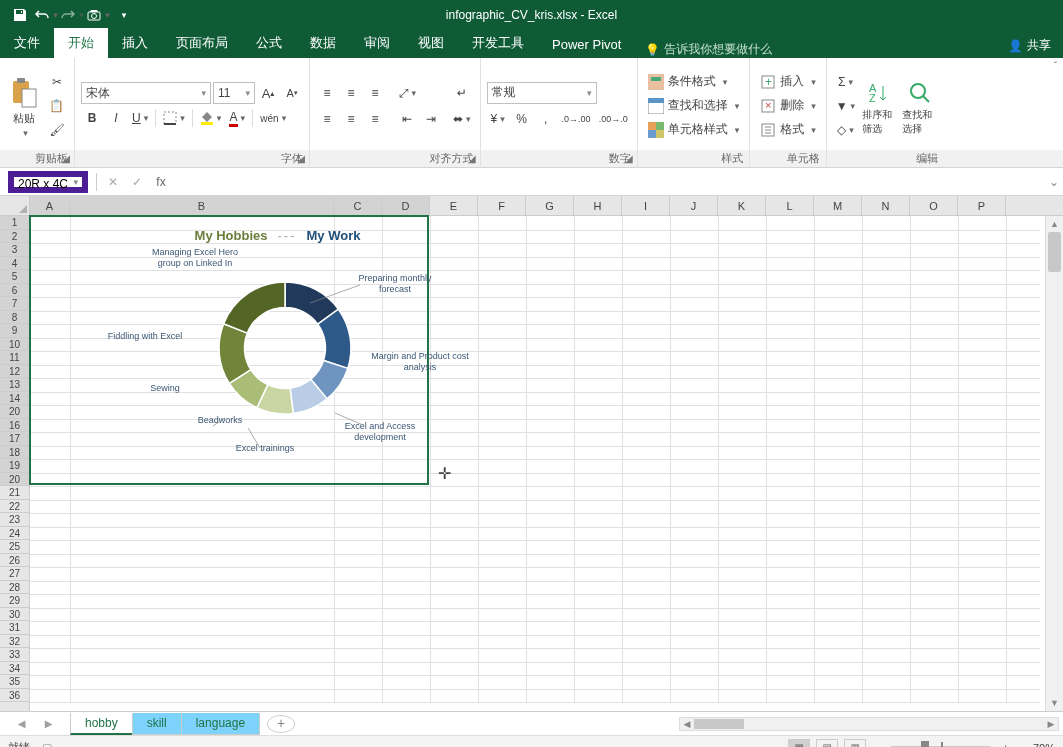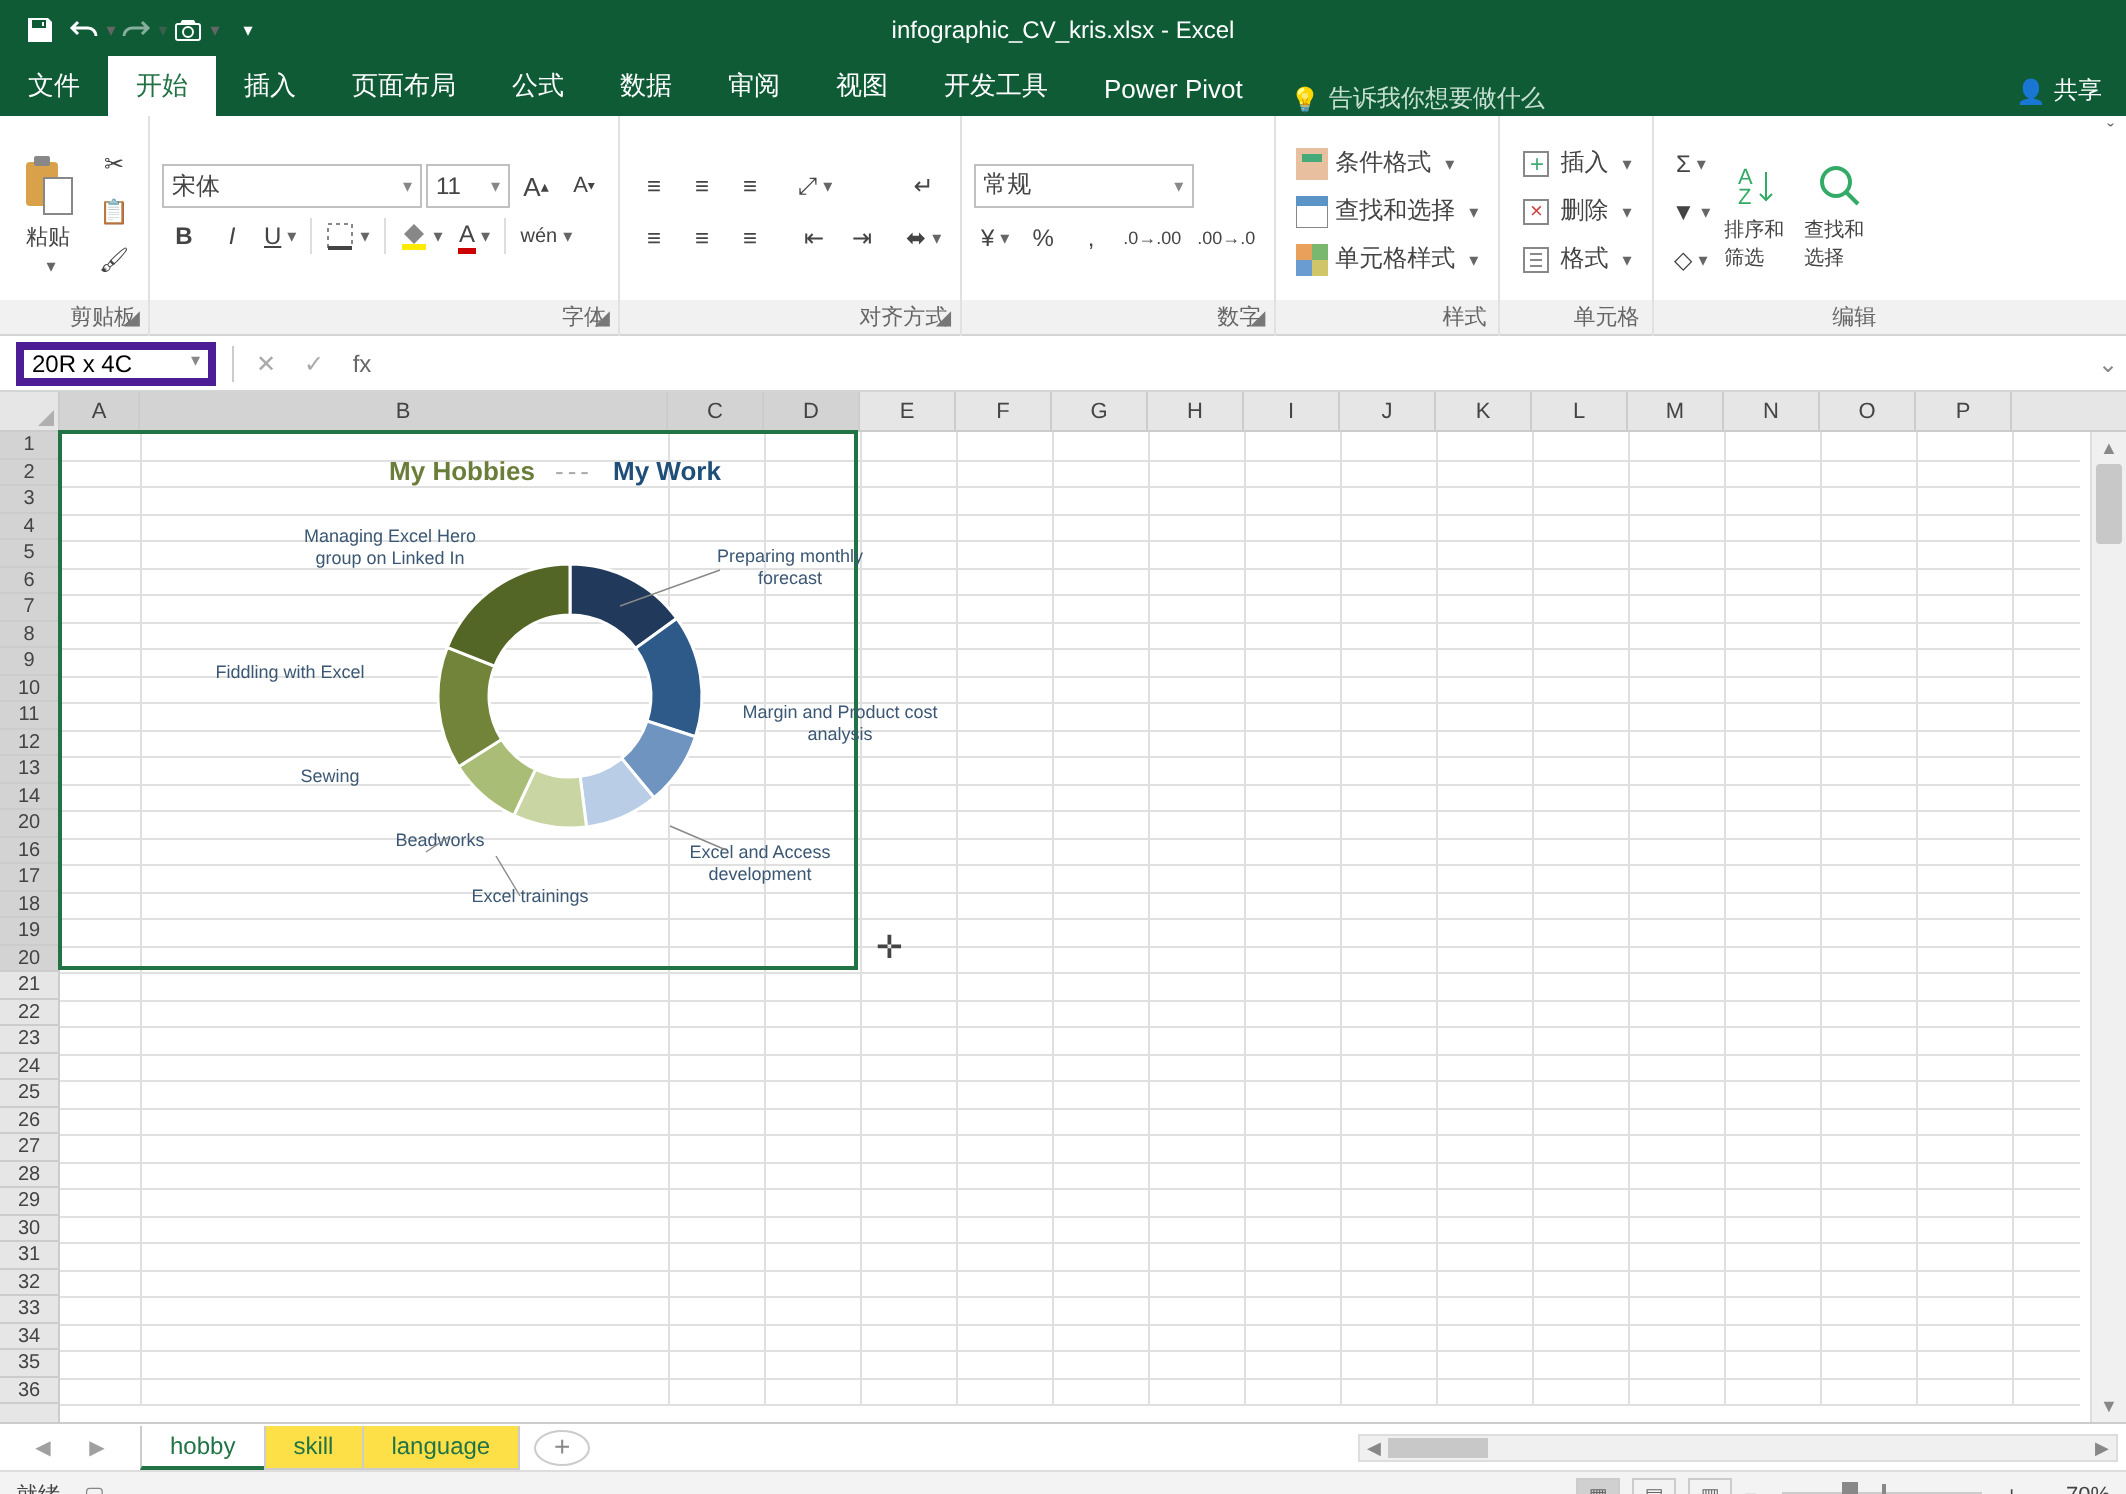--- a/index.html
+++ b/index.html
@@ -32,21 +32,21 @@
 .mini-col { display: flex; flex-direction: column; gap: 2px; justify-content: center; }
 .mini-row { display: flex; gap: 2px; align-items: center; }
 .mini-btn { min-width: 22px; height: 22px; display: flex; align-items: center; justify-content: center; cursor: pointer; border: 1px solid transparent; font-size: 12px; color:#444; padding: 0 2px; }
 .combo { height: 22px; border: 1px solid #c0c0c0; background: #fff; display: flex; align-items: center; padding: 0 4px; font-size: 12px; color:#444; }
 .dd::after { content: '▾'; font-size: 9px; margin-left: 3px; color: #666; }
 .label-btn { height: 22px; display: flex; align-items: center; gap: 4px; cursor: pointer; font-size: 12px; color: #444; padding: 0 4px; white-space:nowrap; }
 .collapse-caret { position:absolute; right:4px; bottom:93px; z-index:2; color:#666; font-size:10px; cursor:pointer; padding:2px; }
 
 
 .formula-bar { height: 28px; border-bottom: 1px solid #d4d4d4; display: flex; align-items: center; background:#fff; }
-.name-box { width: 100px; height: 22px; border: 4px solid #4c1d95; margin: 0 4px 0 8px; display: flex; align-items: flex-start; padding: 0 4px; font-size: 12px; }
+.name-box { width: 80px; height: 22px; border: 6px solid #4c1d95; margin: 0 4px 0 8px; display: flex; align-items: flex-start; padding: 0 4px; font-size: 12px; }
 .fb-sep { width:1px; height:18px; background:#ccc; margin: 0 4px; }
 .fb-btn { width: 24px; height: 22px; display: flex; align-items: center; justify-content: center; color: #aaa; cursor:pointer; }
 .fb-input { flex: 1; height: 22px; padding: 0 4px; font-size:12px; }
 .fb-expand { width: 18px; height: 22px; display:flex; align-items:center; justify-content:center; color:#888; cursor:pointer; }
 
 
 .col-headers { height: 20px; display: flex; background: #e6e6e6; border-bottom: 1px solid #ccc; }
 .select-all { width: 30px; border-right: 1px solid #ccc; background:#e6e6e6; position:relative; }
 .select-all::after { content:''; position:absolute; right:2px; bottom:2px; width:0; height:0; border-right:8px solid #b0b0b0; border-top:8px solid transparent; }
 .colh { border-right: 1px solid #ccc; text-align: center; font-size: 11px; color: #444; line-height: 20px; }
@@ -74,21 +74,21 @@
 .donut-svg { position:absolute; left:105px; top:30px; }
 .lbl { position: absolute; font-size: 9px; color: #3b5773; text-align: center; white-space: pre-line; line-height:1.2; }
 
 
 .cursor-cross { position:absolute; left:408px; top:248px; font-size:16px; color:#444; pointer-events:none; }
 
 
 .sheet-bar { height: 24px; border-top: 1px solid #ccc; display: flex; align-items: center; background: #fff; }
 .sheet-nav { width: 70px; display:flex; justify-content:space-around; color:#a0a0a0; font-size:10px; padding:0 8px; }
 .sheet-nav span { cursor:pointer; }
-.sheet-tab { padding: 3px 14px; border: 1px solid #ccc; border-top:none; font-size: 12px; cursor: pointer; color:#217346; background:#fde047; margin-right:-1px; }
+.sheet-tab { padding: 3px 14px; border: 1px solid #ccc; border-top:none; font-size: 12px; cursor: pointer; color:#217346; background:#7dd3fc; margin-right:-1px; }
 .sheet-tab.active { background: #fff; border-bottom: 2px solid #217346; color:#217346; font-weight:500; }
 .new-sheet { width: 28px; text-align: center; font-size: 14px; color: #888; cursor: pointer; margin-left:8px; border:1px solid #ccc; border-radius:50%; height:18px; line-height:14px; }
 .hscroll-area { flex:1; display:flex; align-items:center; justify-content:flex-end; padding-right:4px; }
 .hscroll { width: 380px; height:14px; background:#f0f0f0; border:1px solid #ddd; position:relative; }
 .hscroll .thumb { position:absolute; left:14px; top:1px; height:10px; width:50px; background:#c8c8c8; }
 .hscroll .arr { position:absolute; top:0; width:14px; text-align:center; font-size:9px; color:#888; line-height:12px; }
 
 
 .status-bar { height: 24px; background: #f3f3f3; border-top: 1px solid #ddd; display: flex; align-items: center; padding: 0 8px; font-size: 11px; color: #444; }
 .status-right { margin-left: auto; display: flex; align-items: center; gap: 6px; }
@@ -515,21 +515,21 @@
             </g>
         </svg>
 
         <div class="lbl" style="right:10px; top:30px; width:90px">Preparing monthly forecast</div>
         <div class="lbl" style="right:-20px; top:108px; width:100px">Margin and Product cost analysis</div>
         <div class="lbl" style="right:30px; top:178px; width:80px">Excel and Access development</div>
         <div class="lbl" style="left:125px; top:200px; width:70px">Excel trainings</div>
         <div class="lbl" style="left:85px; top:172px; width:60px">Beadworks</div>
         <div class="lbl" style="left:35px; top:140px; width:50px">Sewing</div>
         <div class="lbl" style="left:-5px; top:88px; width:90px">Fiddling with Excel</div>
-        <div class="lbl" style="left:45px; top:20px; width:90px">Managing Excel Hero group on Linked In</div>
+        <div class="lbl" style="left:45px; top:4px; width:90px">Managing Excel Hero group on Linked In</div>
 
         <svg width="345" height="230" style="position:absolute;left:0;top:0;pointer-events:none">
           <line x1="205" y1="60" x2="255" y2="42" stroke="#888" stroke-width="0.7"></line>
           <line x1="155" y1="205" x2="143" y2="185" stroke="#888" stroke-width="0.7"></line>
           <line x1="230" y1="170" x2="258" y2="182" stroke="#888" stroke-width="0.7"></line>
           <line x1="120" y1="175" x2="108" y2="183" stroke="#888" stroke-width="0.7"></line>
         </svg>
       </div>
     </div>
 

